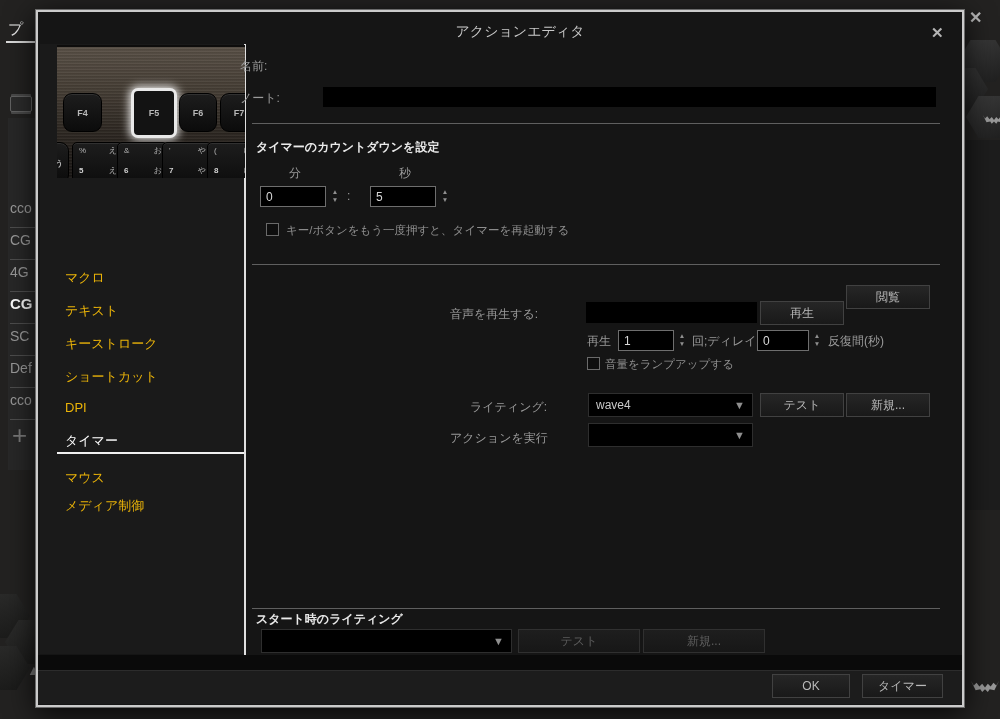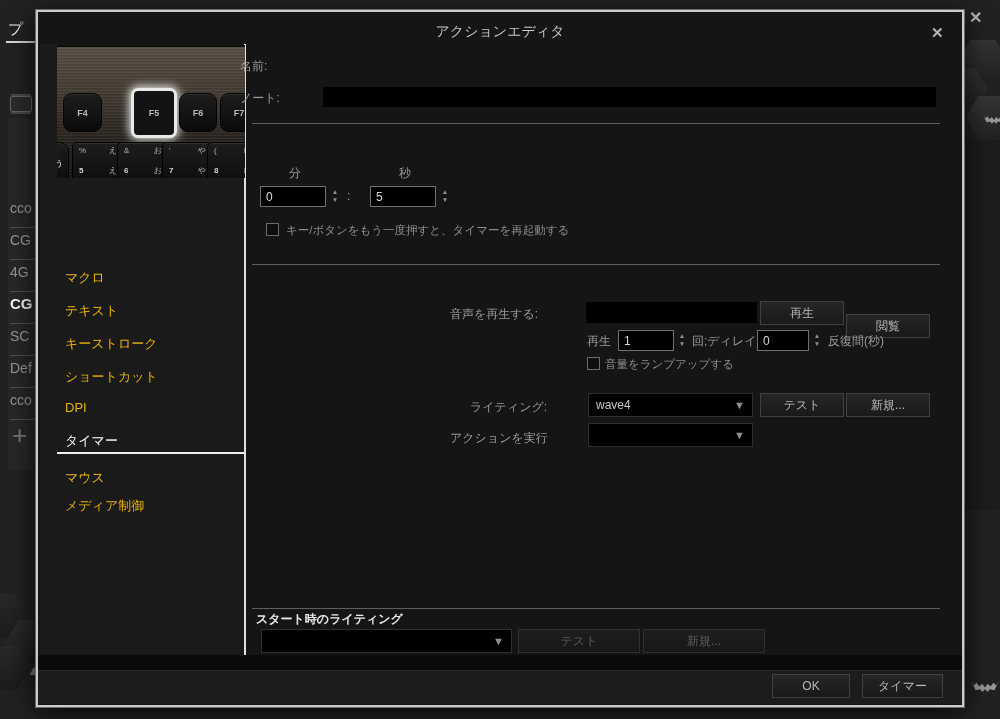--- a/index.html
+++ b/index.html
@@ -22,21 +22,21 @@
   .scroll-up{color:#7d7d7d;font-size:14px;cursor:pointer;}
   .device-icon{width:20px;height:14px;border:1px solid #636363;background:#2c2c2c;
                box-shadow:0 -3px 0 -1px #4a4a4a,0 3px 0 -1px #4a4a4a;border-radius:2px;}
   .right-panel{background:#1d1d1d;}
   .caret-left{color:#6f6f6f;font-size:10px;}
   
   .modal{left:36px;top:10px;width:924px;height:693px;background:#151515;
          border:2px solid #cbcbcb;outline:1px solid #6a6a6a;
          box-shadow:0 6px 28px rgba(0,0,0,.85);z-index:2;}
   .z3{z-index:3;}
-  .dialog-title{left:36px;top:23px;width:928px;text-align:center;color:#c9c9c9;font-size:14px;}
+  .dialog-title{left:36px;top:23px;width:928px;text-align:center;color:#c9c9c9;font-size:14px;padding-left:20px;}
   .dlg-close{color:#b5b5b5;font-size:15px;font-weight:bold;cursor:pointer;}
   .left-panel{background:#1a1a1a;}
   .vsep{background:#e0e0e0;width:2px;}
   .sep-underline{background:#f0f0f0;height:2px;}
   
   .keyboard{left:57px;top:45px;width:188px;height:131px;overflow:hidden;border-top:2px solid #0e0d0c;
     background:
       repeating-linear-gradient(0deg,rgba(255,255,255,.05) 0 1px,rgba(0,0,0,.14) 2px,transparent 3px),
       linear-gradient(180deg,#584f45 0%,#453d34 32%,#2e2822 62%,#171412 100%);}
   .key{position:absolute;background:linear-gradient(180deg,#1d1d1d,#0b0b0b);border:1px solid #000;
@@ -164,20 +164,21 @@
   <div class="abs z3 sep-underline" style="left:57px;top:452px;width:187px;"></div>
   <div class="abs z3 menu-item" style="top:469px;">マウス</div>
   <div class="abs z3 menu-item" style="top:497px;">メディア制御</div>
 
   <div class="abs z3 lbl r" style="left:240px;top:58px;width:78px;">名前:</div>
   <div class="abs z3 lbl r" style="left:240px;top:90px;width:78px;">ノート:</div>
   <input class="abs z3 tin" style="left: 322px; top: 86px; width: 615px; height: 22px;" value="">
 
   <div class="abs z3 hr" style="left:252px;top:123px;width:688px;"></div>
 
+  <div class="abs z3 heading" style="left:256px;top:139px;">タイマーのカウントダウンを設定</div>
   <div class="abs z3 lbl" style="left:262px;top:165px;width:66px;text-align:center;">分</div>
   <div class="abs z3 lbl" style="left:372px;top:165px;width:66px;text-align:center;">秒</div>
   <input class="abs z3 spinbox" style="left: 260px; top: 186px; width: 66px; height: 21px;" value="0">
   <div class="abs z3 spin" style="left:330px;top:189px;">
     <span>▲</span>
     <span>▼</span>
   </div>
   <div class="abs z3 lbl" style="left:347px;top:189px;">:</div>
   <input class="abs z3 spinbox" style="left: 370px; top: 186px; width: 66px; height: 21px;" value="5">
   <div class="abs z3 spin" style="left:440px;top:189px;">
@@ -185,21 +186,21 @@
     <span>▼</span>
   </div>
   <div class="abs z3 chk" style="left:266px;top:223px;"></div>
   <div class="abs z3 chk-lbl" style="left:286px;top:223px;">キー/ボタンをもう一度押すと、タイマーを再起動する</div>
 
   <div class="abs z3 hr" style="left:252px;top:264px;width:688px;"></div>
 
   <div class="abs z3 lbl r" style="left:450px;top:306px;width:130px;">音声を再生する:</div>
   <input class="abs z3 tin" style="left: 585px; top: 301px; width: 173px; height: 23px;" value="">
   <div class="abs z3 btn" style="left:760px;top:301px;width:84px;height:24px;">再生</div>
-  <div class="abs z3 btn" style="left:846px;top:314px;width:84px;height:24px;">閲覧</div>
+  <div class="abs z3 btn" style="left:846px;top:285px;width:84px;height:24px;">閲覧</div>
 
   <div class="abs z3 lbl" style="left:587px;top:333px;">再生</div>
   <input class="abs z3 spinbox" style="left: 618px; top: 330px; width: 56px; height: 21px;" value="1">
   <div class="abs z3 spin" style="left:677px;top:333px;">
     <span>▲</span>
     <span>▼</span>
   </div>
   <div class="abs z3 lbl" style="left:692px;top:333px;">回;ディレイ:</div>
   <input class="abs z3 spinbox" style="left: 757px; top: 330px; width: 52px; height: 21px;" value="0">
   <div class="abs z3 spin" style="left:812px;top:333px;">

